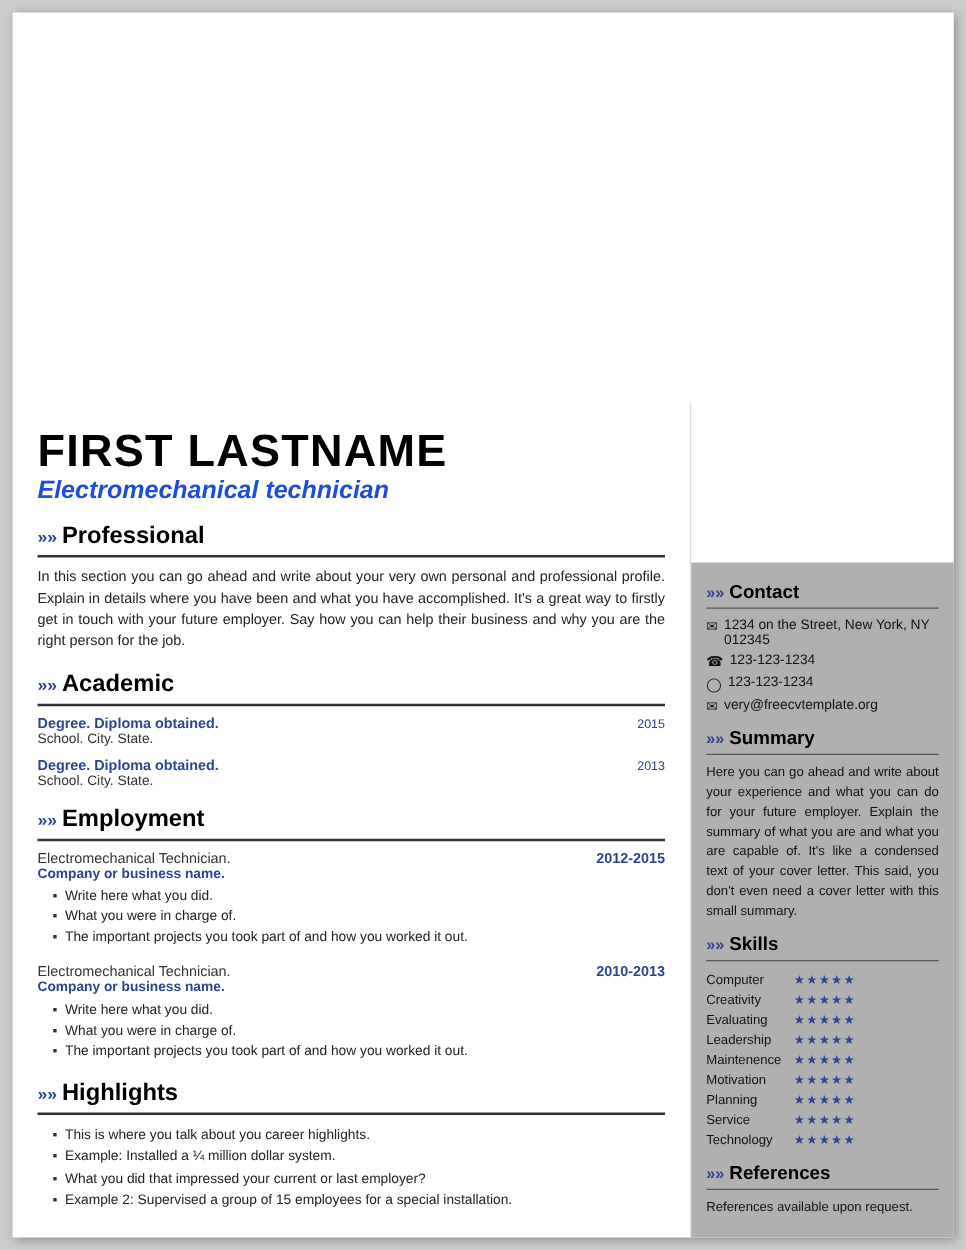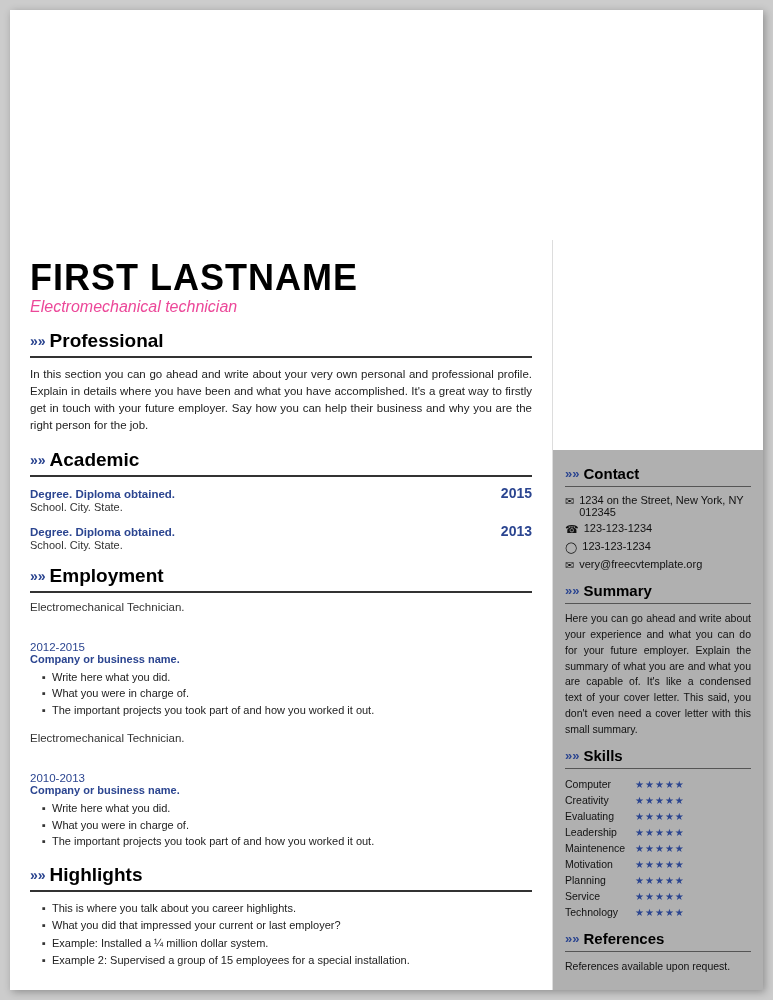--- a/index.html
+++ b/index.html
@@ -33,23 +33,23 @@
     }
     .name-block h1 {
       font-size: 36px;
       font-weight: 900;
       font-family: Arial Black, Arial, sans-serif;
       color: #000;
       line-height: 1;
       letter-spacing: 1px;
     }
     .name-block h2 {
-      font-size: 16px;
-      font-weight: normal;
-      color: #ec4899;
+      font-size: 20px;
+      font-weight: bold;
+      color: #1d4ed8;
       font-style: italic;
       margin-top: 2px;
     }
     .section-header {
       display: flex;
       align-items: center;
       gap: 4px;
       margin-top: 14px;
       margin-bottom: 4px;
     }
@@ -82,45 +82,43 @@
       justify-content: space-between;
       align-items: baseline;
     }
     .academic-entry .degree-title {
       color: #2b4590;
       font-weight: bold;
       font-size: 11.5px;
     }
     .academic-entry .year {
       color: #2b4590;
-      font-weight: bold;
-      font-size: 14px;
+      font-weight: normal;
+      font-size: 10px;
     }
     .academic-entry .school {
       color: #333;
       font-size: 11px;
     }
     .employment-entry {
       margin-bottom: 14px;
     }
     .employment-entry .job-line {
       display: flex;
       justify-content: space-between;
       align-items: baseline;
-      flex-direction: column;
     }
     .employment-entry .job-title {
       color: #333;
       font-size: 11.5px;
     }
     .employment-entry .job-dates {
       color: #2b4590;
-      font-weight: normal;
+      font-weight: bold;
       font-size: 11.5px;
-      margin-top: 28px;
     }
     .employment-entry .company {
       color: #2b4590;
       font-weight: bold;
       font-size: 11px;
       margin-bottom: 4px;
     }
     .bullet-list {
       list-style: none;
       padding-left: 12px;
@@ -305,22 +303,22 @@
       </ul>
     </div>
 
     <div class="section-header">
       <span class="arrow-icon">»»</span>
       <h3>Highlights</h3>
     </div>
     <hr class="divider">
     <ul class="highlights-list">
       <li>This is where you talk about you career highlights.</li>
+      <li>Example: Installed a ¼ million dollar system.</li>
       <li>What you did that impressed your current or last employer?</li>
-      <li>Example: Installed a ¼ million dollar system.</li>
       <li>Example 2: Supervised a group of 15 employees for a special installation.</li>
     </ul>
 
   </div>
 
   <div class="right-col">
 
     <div class="right-section-header">
       <span class="arrow-icon">»»</span>
       <h3>Contact</h3>

